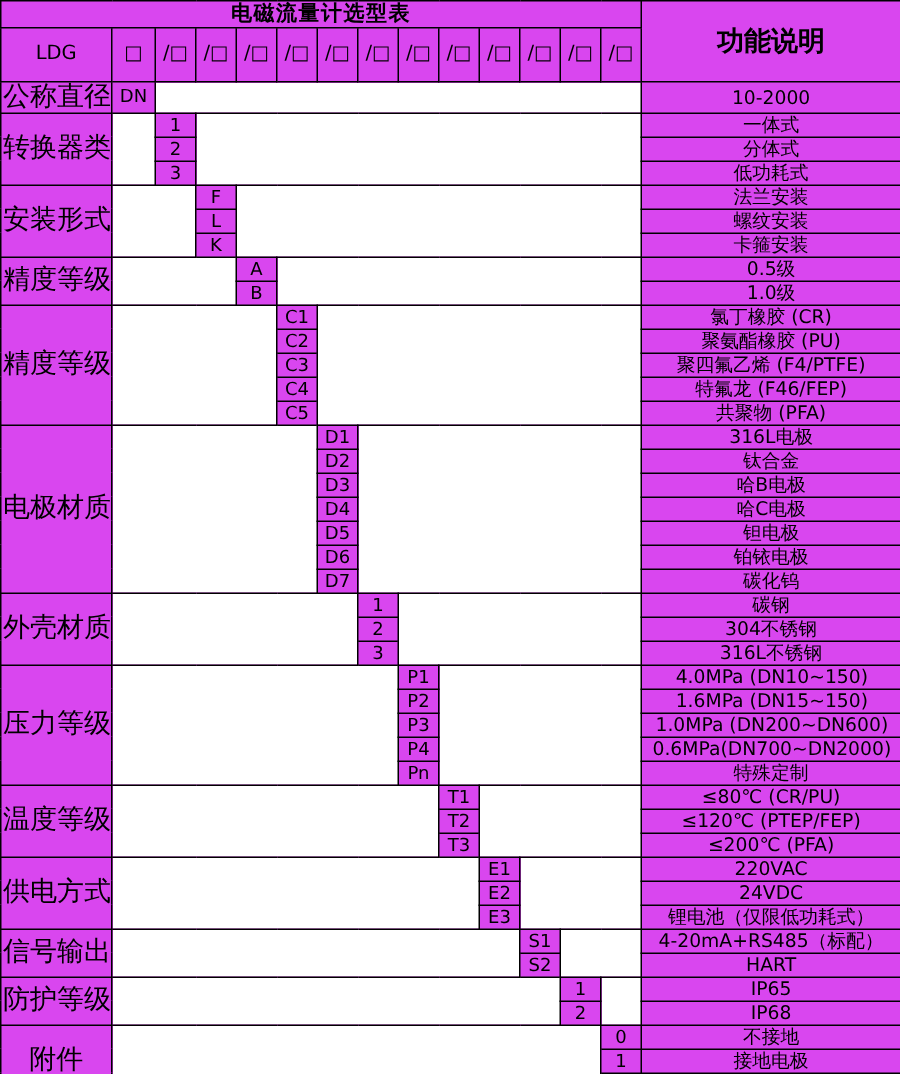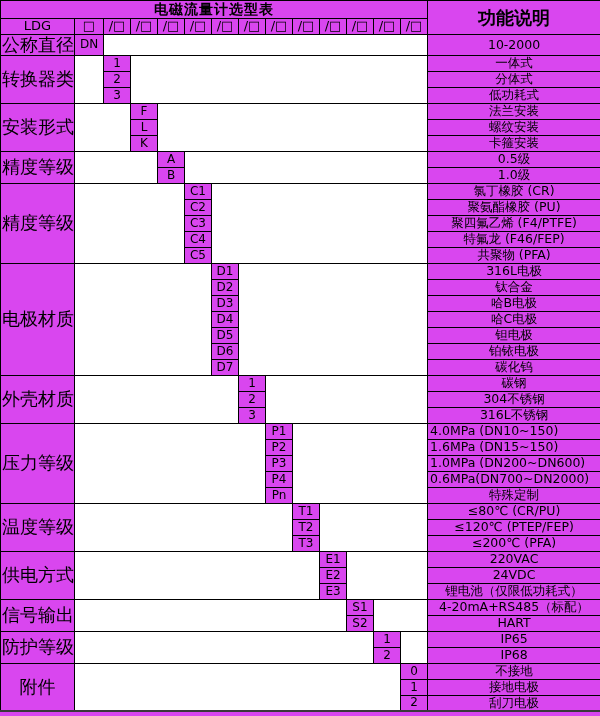--- a/index.html
+++ b/index.html
@@ -4,29 +4,29 @@
 <style>
   html,body { margin:0; padding:0; background:#ffffff; }
   body { font-family:"DejaVu Sans", sans-serif; color:#000; }
   .wrap { width:600px; height:716px; background:#d946ef; overflow:hidden; }
   table.sel { border-collapse:collapse; table-layout:fixed; width:600px;
               border:1px solid #000; border-bottom:2px solid #3a3a3a; }
   td { border:1px solid #000; padding:0 1px; font-size:12px; line-height:1.1;
        text-align:center; vertical-align:middle; overflow:hidden; white-space:nowrap; }
   tr { height:16px; }
   tr.title-row { height:18px; }
-  tr.ldg-row { height:16px; }
+  tr.ldg-row { height:36px; }
   td.title { font-size:14px; font-weight:bold; letter-spacing:1px; }
   td.funch { font-size:18px; font-weight:bold; }
   td.ldg { font-size:13px; }
   td.slot { font-size:13px; padding:0; }
   td.glabel { font-size:18px; }
   td.code { font-size:12px; }
   td.desc { font-size:12.5px; }
-  td.desc.left { text-align:left; padding-left:2px; }
+  td.desc.left { text-align:center; padding-left:2px; }
   td.gap { background:#fff; }
 </style>
 </head>
 <body>
 
 <div class="wrap">
   <table class="sel">
     <colgroup id="cols">
         <col style="width: 74px;">
         <col style="width: 29px;">

